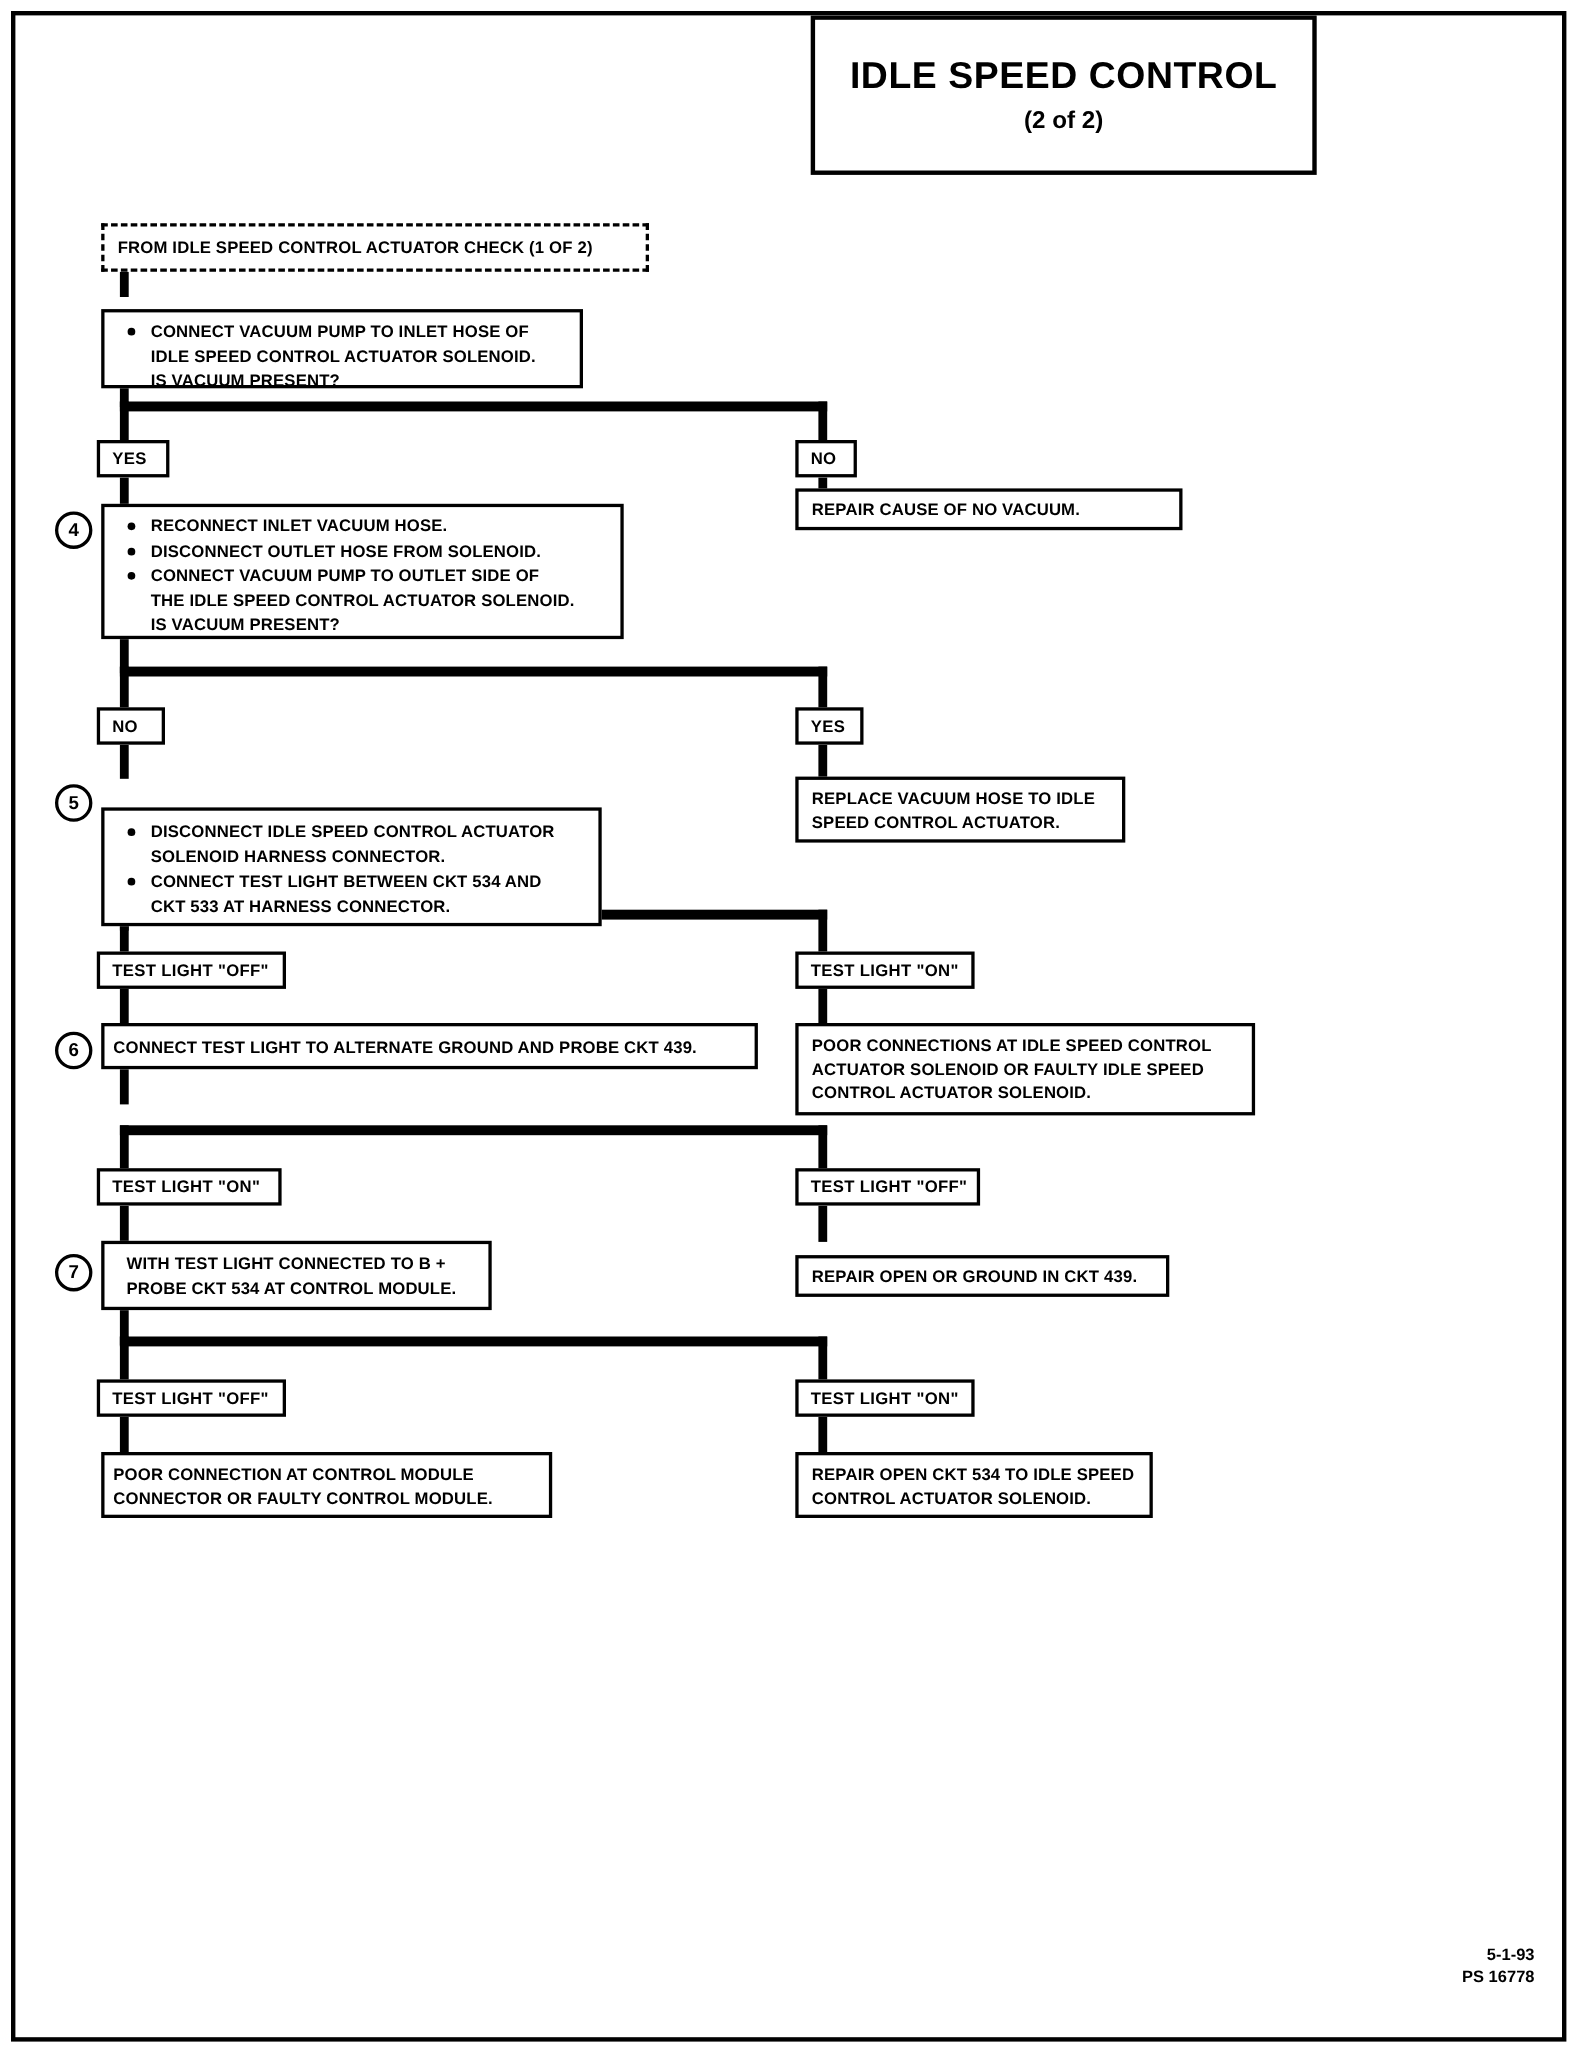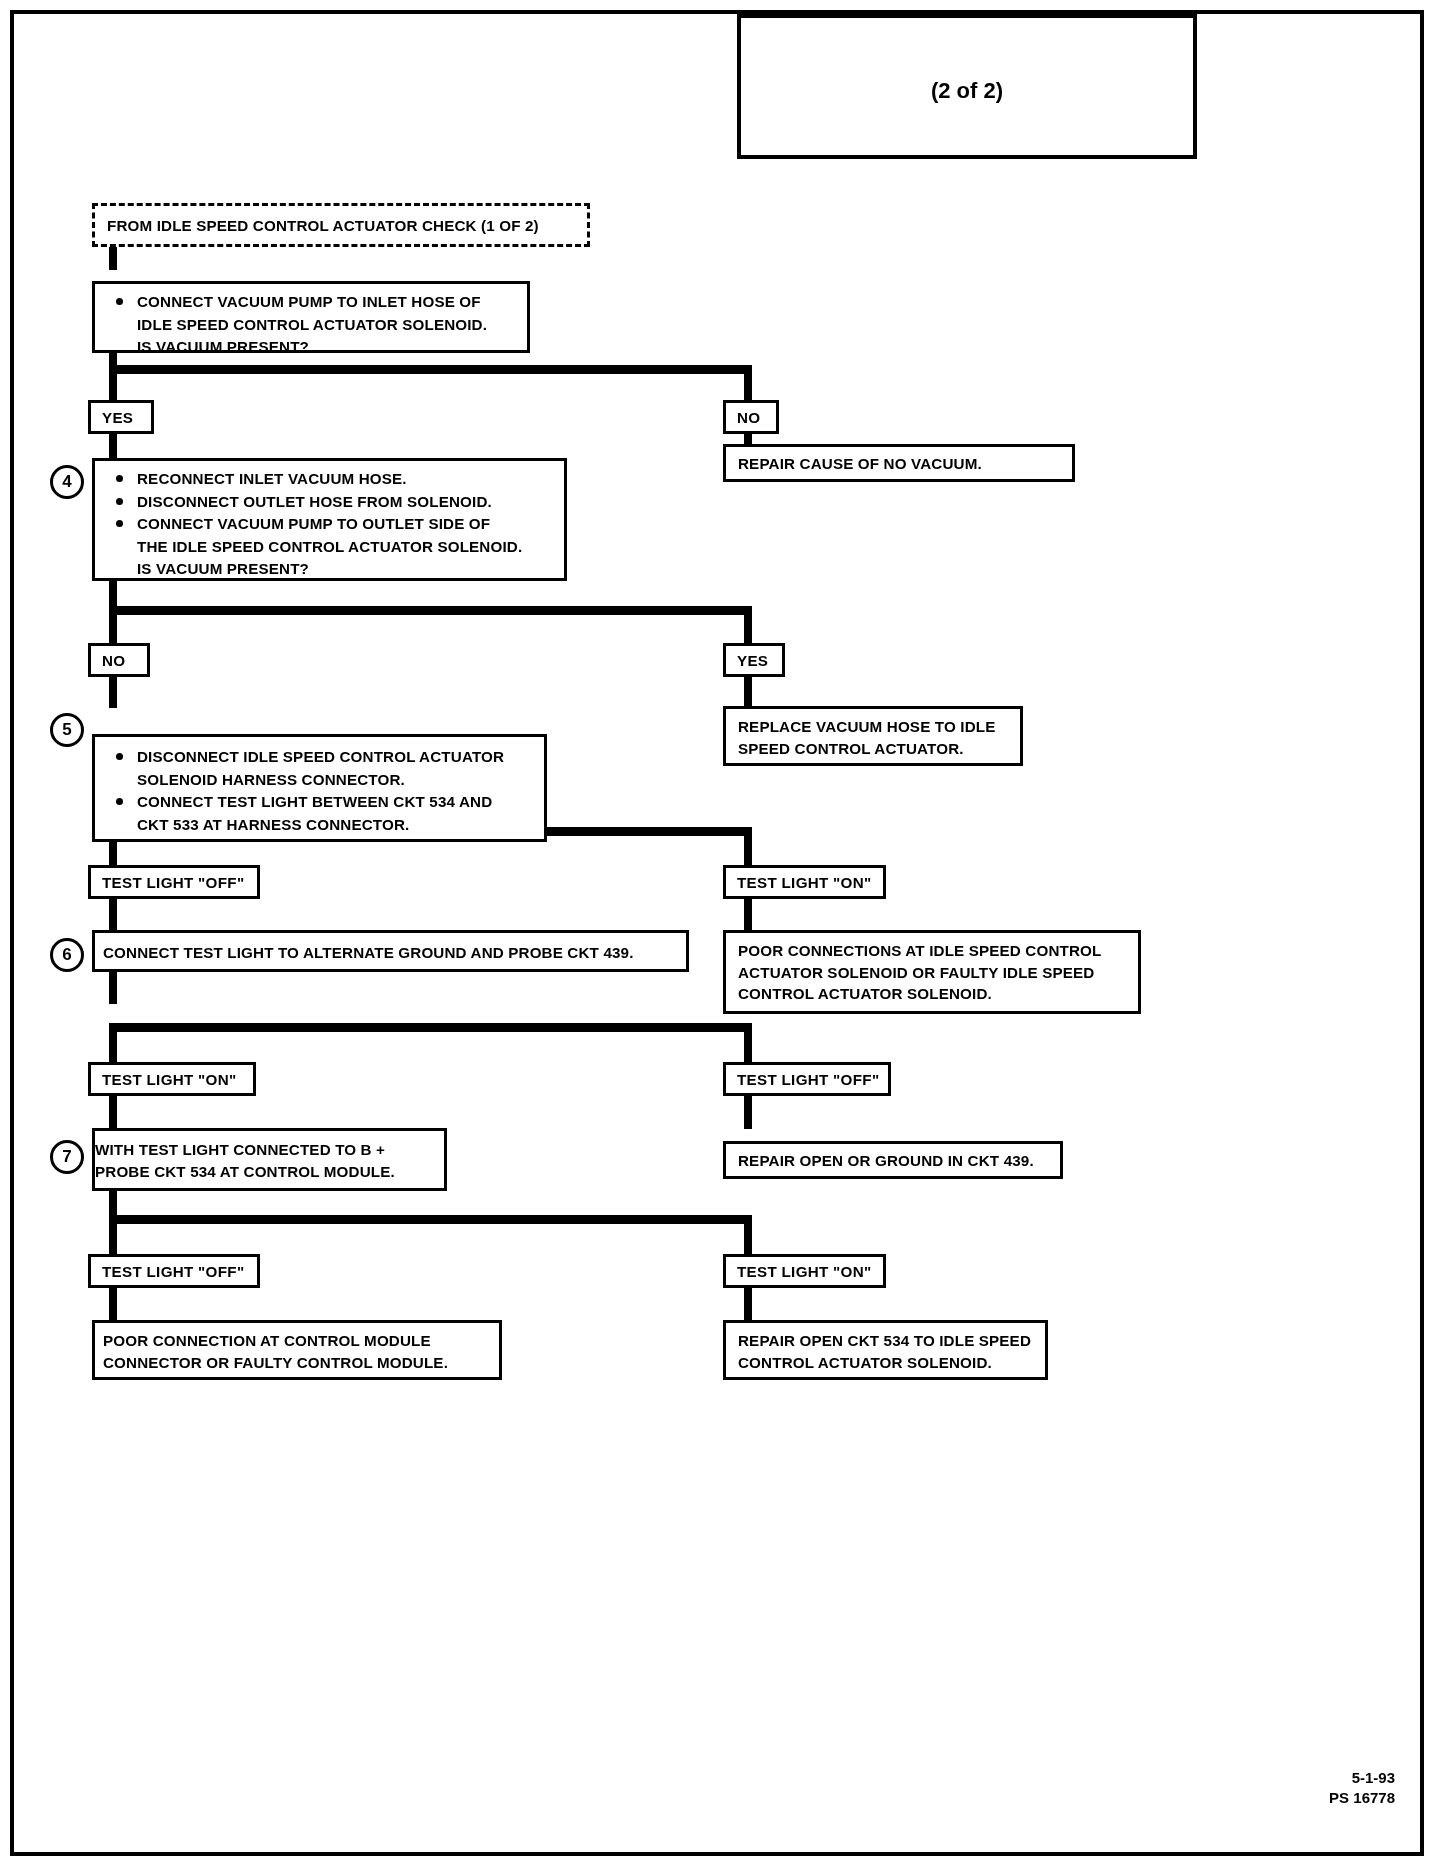--- a/index.html
+++ b/index.html
@@ -49,20 +49,21 @@
   
   #footer{position:absolute;right:45px;bottom:62px;text-align:right;
           font-size:15px;font-weight:bold;line-height:1.35;}
 </style>
 </head>
 <body>
 
 <div id="page-border"></div>
 
 <div id="title-block">
+  <div class="t1">IDLE SPEED CONTROL</div>
   <div class="t3">(2 of 2)</div>
 </div>
 
 <div class="box dashed" style="left:92px;top:203px;width:498px;height:44px;">
   <div class="inner" style="padding-top:9px;">
     <div class="plain">FROM IDLE SPEED CONTROL ACTUATOR CHECK (1 OF 2)</div>
   </div>
 </div>
 
 <div class="ln" style="left:109px;top:247px;width:8px;height:23px;"></div>
@@ -169,21 +170,21 @@
 <div class="ln" style="left:744px;top:1023px;width:8px;height:42px;"></div>
 
 <div class="lbl" style="left:88px;top:1062px;width:168px;height:34px;">TEST LIGHT "ON"</div>
 <div class="lbl" style="left:723px;top:1062px;width:168px;height:34px;">TEST LIGHT "OFF"</div>
 
 <div class="ln" style="left:109px;top:1096px;width:8px;height:33px;"></div>
 <div class="ln" style="left:744px;top:1096px;width:8px;height:33px;"></div>
 
 <div class="circ" style="left:50px;top:1140px;">7</div>
 <div class="box" style="left:92px;top:1128px;width:355px;height:63px;">
-  <div class="inner" style="padding-top:8px;padding-left:0;">
+  <div class="inner" style="padding-top:8px;padding-left:20px;">
     <div class="plain">WITH TEST LIGHT CONNECTED TO  B +</div>
     <div class="plain">PROBE CKT 534 AT CONTROL MODULE.</div>
   </div>
 </div>
 
 <div class="box" style="left:723px;top:1141px;width:340px;height:38px;">
   <div class="inner" style="padding-top:6px;">
     <div class="plain">REPAIR OPEN OR GROUND IN CKT 439.</div>
   </div>
 </div>

